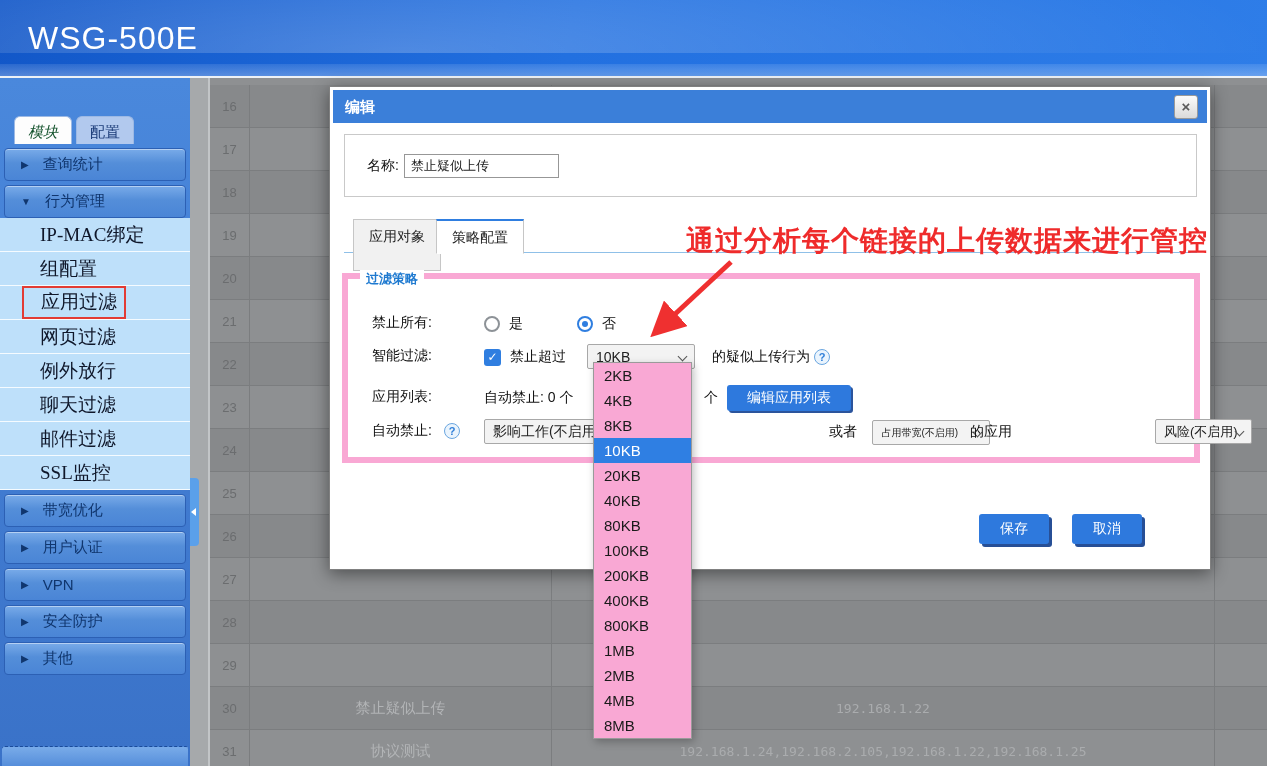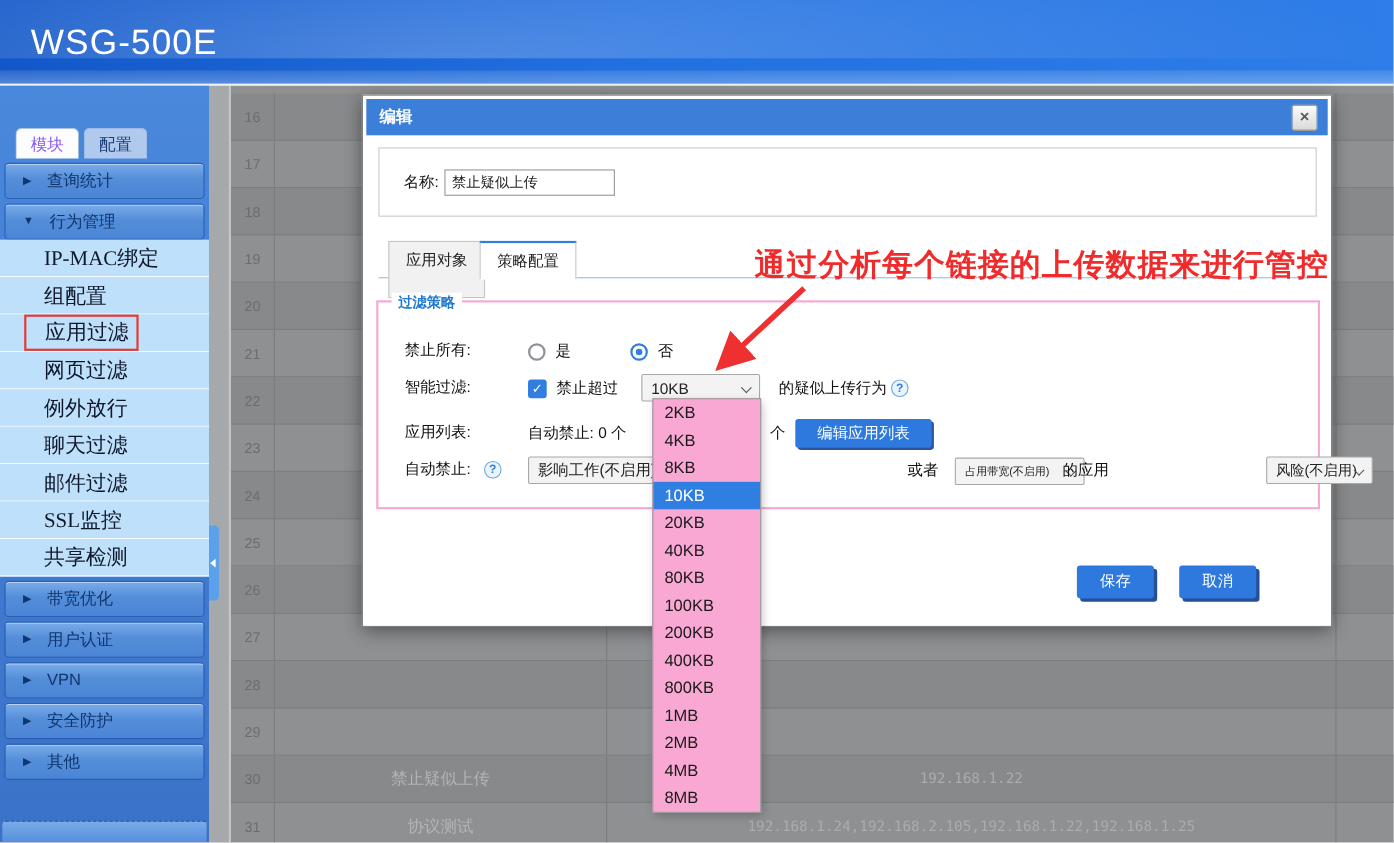--- a/index.html
+++ b/index.html
@@ -15,21 +15,21 @@
   .header:after { content:""; position:absolute; left:0; bottom:0; width:100%; height:12px;
     background:linear-gradient(180deg, rgba(255,255,255,.10), rgba(255,255,255,.28)); }
   .header .title { position:absolute; left:28px; top:20px; color:#fff; font-size:32px; letter-spacing:1px; font-weight:400; }
 
   
   .sidebar { position:absolute; left:0; top:78px; width:190px; height:688px; z-index:4;
     background:linear-gradient(180deg,#4a88dc,#3a72c8); overflow:hidden; }
   .side-tabs { position:absolute; left:14px; top:38px; height:28px; display:flex; }
   .side-tab { height:28px; padding:0 13px; font-size:15px; line-height:29px; border-radius:6px 6px 0 0;
     border:1px solid #9db9e4; border-bottom:none; margin-right:4px; }
-  .side-tab.active { background:#fdfdfd; color:#8b5cf6; }
+  .side-tab.active { background:#fdfdfd; color:#14532d;font-style:italic; }
   .side-tab.inactive { background:#b2c9ee; color:#1c3c78; }
   .side-menu { position:absolute; left:0; top:66px; width:190px; }
   .snav.group { margin:4px 4px 0 4px; height:33px; border:1px solid #2c60b4; border-radius:4px;
     background:linear-gradient(180deg,#79abe9 0%,#548ed9 45%,#4a85d6 100%);
     box-shadow:inset 0 1px 0 rgba(255,255,255,.45); color:#10366e; font-size:15px;
     display:flex; align-items:center; padding-left:16px; }
   .snav.group .arrow { font-size:10px; margin-right:14px; color:#10366e; }
   .subwrap { background:#bee0fa; }
   .snav.sub { height:34px; background:#bee0fa; color:#0f172a; font-size:19px;
     display:flex; align-items:center; padding-left:40px; border-bottom:1px solid rgba(255,255,255,.85);font-family:Liberation Serif, serif; }
@@ -64,21 +64,21 @@
     background:linear-gradient(180deg,#fbfbfb,#dadada); color:#5a5a5a; font-size:15px; font-weight:bold;
     text-align:center; line-height:22px; cursor:pointer; }
   .m-namebox { position:absolute; left:14px; top:47px; width:853px; height:63px; border:1px solid #c9c9c9;
     display:flex; align-items:center; padding-left:22px; }
   .m-namebox label { font-size:14px; color:#111; margin-right:5px; }
   .m-name-input { width:155px; height:24px; border:1px solid #979797; font-size:13px; padding:0 6px; color:#222; }
   .m-tabstrip { position:absolute; left:14px; top:132px; width:853px; height:34px; border-bottom:1px solid #8fc0e8; }
   .m-tab { position:absolute; top:0; height:52px; padding:0 15px; line-height:32px; font-size:14px; color:#222; }
   .m-tab.inactive { left:9px; background:#f1f1f1; border:1px solid #c6c6c6; }
   .m-tab.active { left:92px; background:#fff; border:1px solid #c6c6c6; border-top:2px solid #2f7ee0; border-bottom:1px solid #fff; height:35px; z-index:2; }
-  .fieldset { position:absolute; left:12px; top:186px; width:858px; height:190px; border:2px solid #f9a8d4; }
+  .fieldset { position:absolute; left:12px; top:186px; width:858px; height:190px; border:6px solid #f9a8d4; }
   .legend { position:absolute; left:12px; top:-9px; background:#fff; padding:0 6px; color:#1f7ad0; font-size:13px; font-weight:bold; }
   .frow { position:absolute; left:0; right:0; height:26px; }
   .flabel { position:absolute; left:24px; top:3px; font-size:14px; color:#111; }
   .fitem { position:absolute; top:0; height:26px; display:flex; align-items:center; font-size:14px; color:#111; }
 
   .radio { width:16px; height:16px; border-radius:50%; border:2px solid #8d9297; background:#fff; display:inline-block; }
   .radio.checked { border-color:#2f7ee0; position:relative; }
   .radio.checked:after { content:""; position:absolute; left:3px; top:3px; width:6px; height:6px; border-radius:50%; background:#2f7ee0; }
   .checkbox { width:17px; height:17px; border-radius:3px; background:#2f7ee0; color:#fff; font-size:12px;
     text-align:center; line-height:17px; display:inline-block; }
@@ -246,23 +246,20 @@
           </div>
           <div class="snav sub">
             <span class="lbl">聊天过滤</span>
           </div>
           <div class="snav sub">
             <span class="lbl">邮件过滤</span>
           </div>
           <div class="snav sub">
             <span class="lbl">SSL监控</span>
           </div>
-          <div class="snav sub">
-            <span class="lbl">共享检测</span>
-          </div>
         </div>
         <div class="snav group">
           <span class="arrow">▶</span>
           <span>带宽优化</span>
         </div>
         <div class="snav group">
           <span class="arrow">▶</span>
           <span>用户认证</span>
         </div>
         <div class="snav group">

